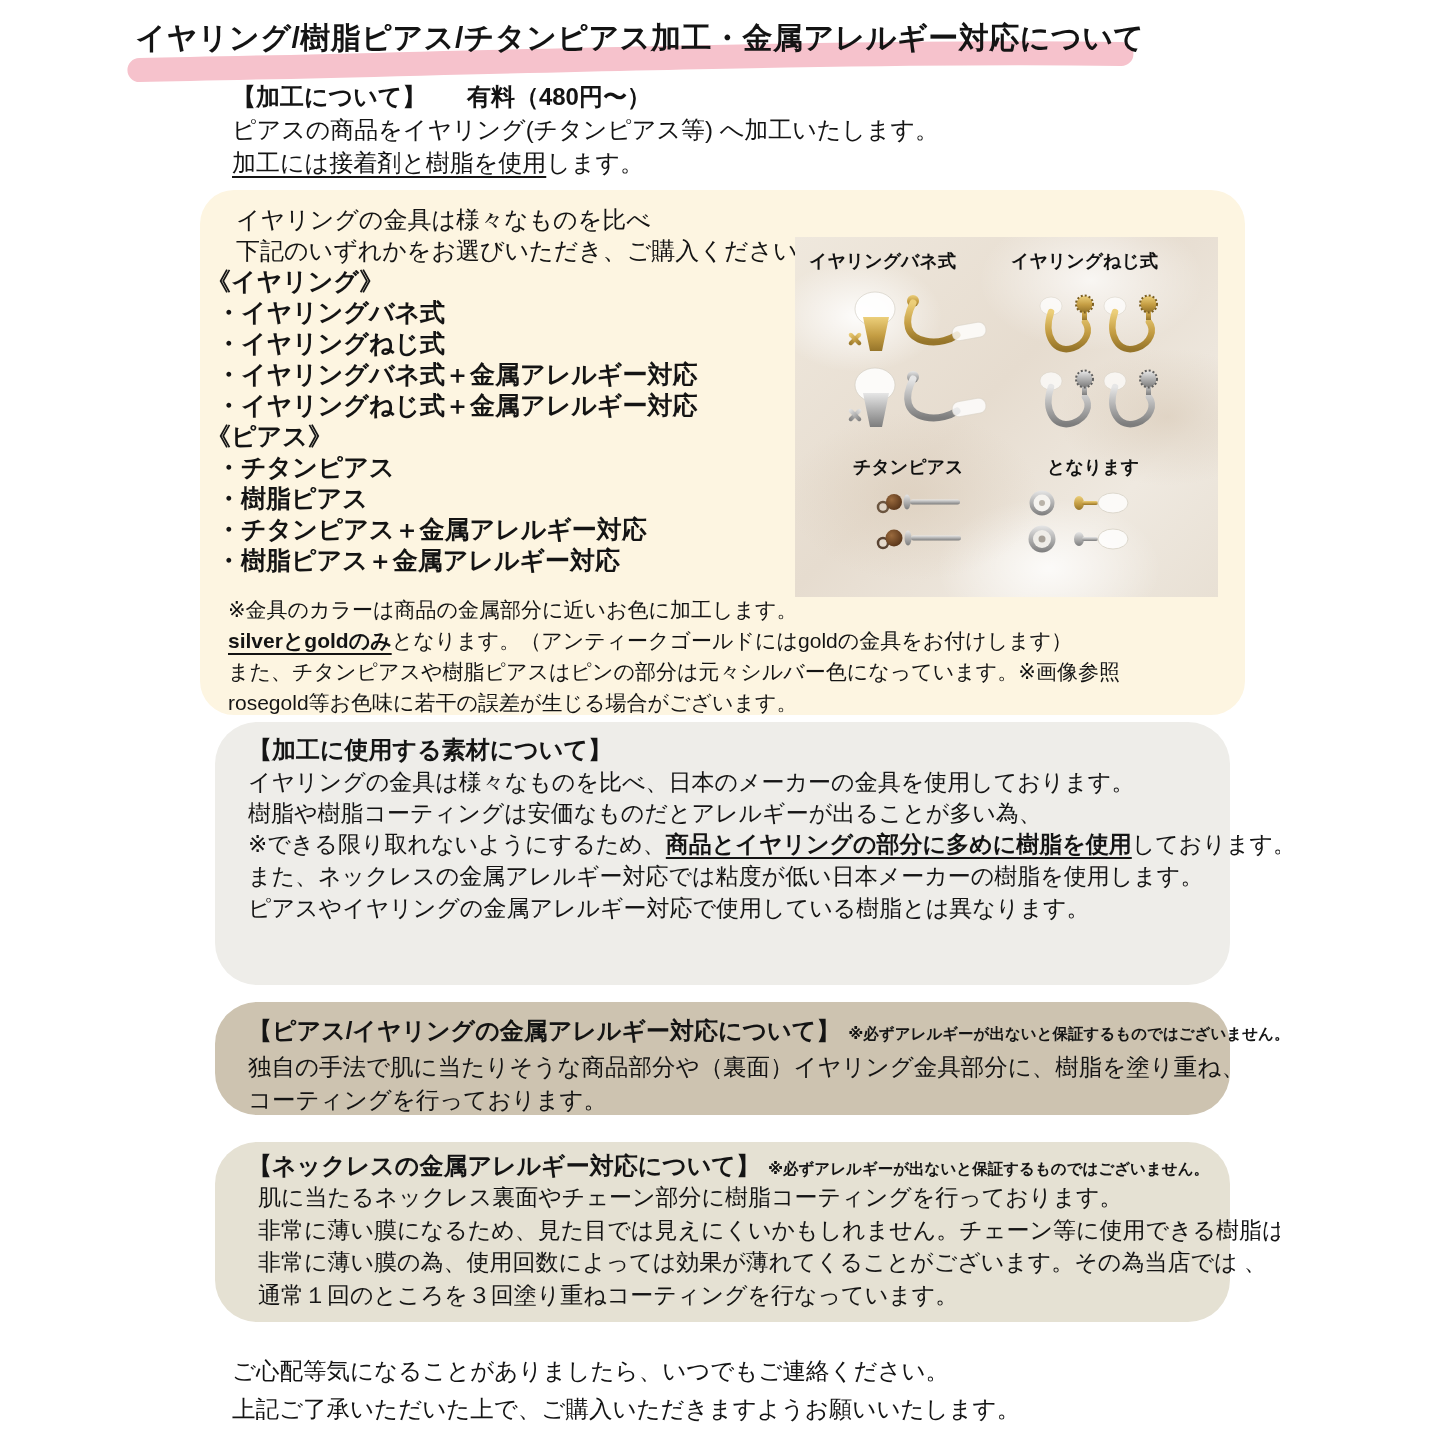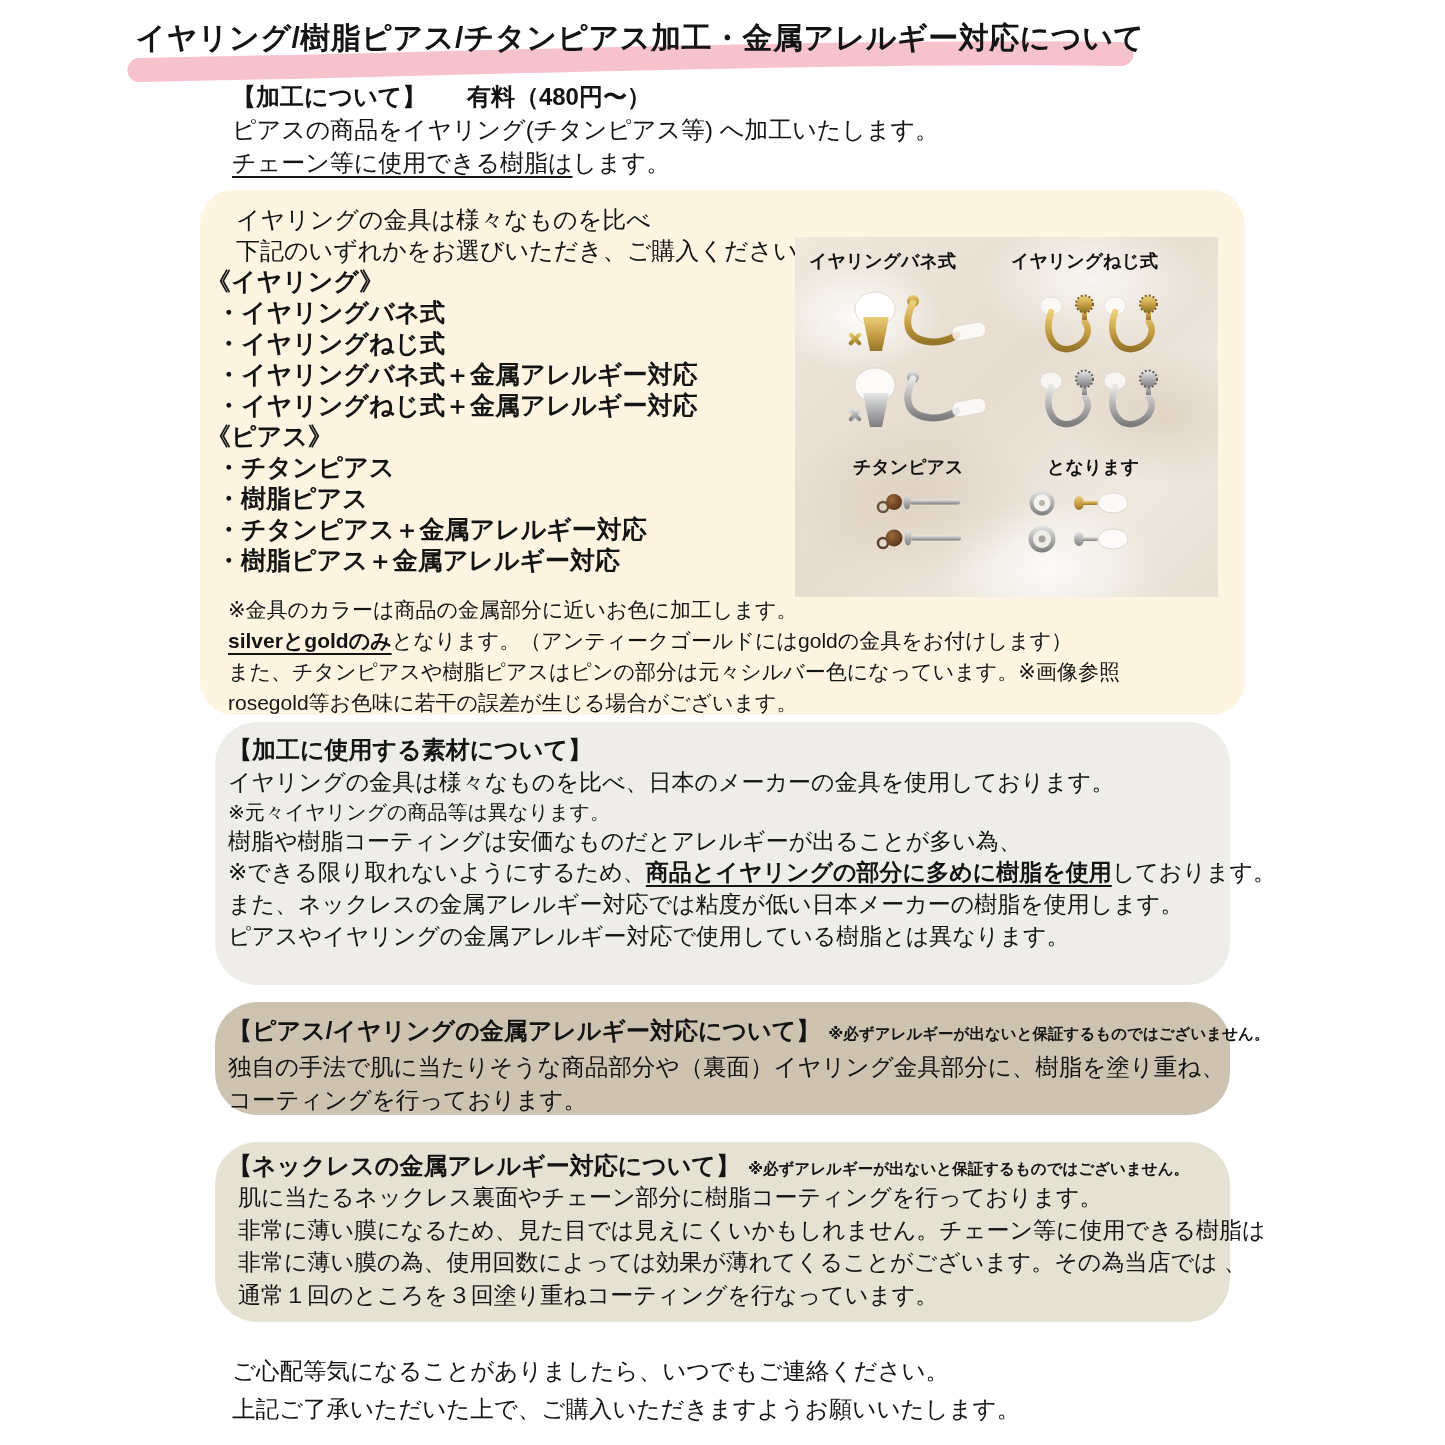--- a/index.html
+++ b/index.html
@@ -43,21 +43,21 @@
   }
   .photo-svg{position:absolute;left:0;top:0;width:423px;height:360px;}
   .plabel{position:absolute;font-size:18px;font-weight:800;white-space:nowrap;color:#111;}
   .pl-spring{left:14px;top:12px;}
   .pl-screw{left:216px;top:12px;}
   .pl-titanium{left:58px;top:218px;}
   .pl-resin{left:252px;top:218px;}
   
   .rbox{position:absolute;left:215px;width:1015px;border-radius:42px;
         font-size:23px;font-weight:500;white-space:nowrap;}
-  .rbox .inner{padding:12px 0 0 13px;}
+  .rbox .inner{padding:12px 0 0 13px;margin-left:20px;}
   .bx-h{font-size:24px;font-weight:800;}
   .disc{font-size:15.5px;font-weight:800;margin-left:8px;}
   
   .box2{top:722px;height:263px;background:#eeede9;line-height:32px;}
   .box2 .small{font-size:20px;line-height:28px;}
   .box2 .l3{line-height:30px;}
   
   .box3{top:1002px;height:113px;background:#cdc3b0;line-height:33px;font-size:23.5px;}
   .box3 .hrow{line-height:34px;}
   
@@ -79,21 +79,21 @@
     <h1 class="title">イヤリング/樹脂ピアス/チタンピアス加工・金属アレルギー対応について</h1>
   </div>
 
   <div class="intro">
     <div>
       <span class="b">【加工について】</span>
       <span class="b price">有料（480円〜）</span>
     </div>
     <div>ピアスの商品をイヤリング(チタンピアス等) へ加工いたします。</div>
     <div>
-      <span class="u">チェーン等に使用できる樹脂は</span><span>します。</span>
+      <span class="u">加工には接着剤と樹脂を使用</span><span>します。</span>
     </div>
   </div>
 
   <div class="box1">
     <div class="b1-list">
       <div class="b1-intro">イヤリングの金具は様々なものを比べ</div>
       <div class="b1-intro">下記のいずれかをお選びいただき、ご購入ください。</div>
       <div class="b1-group">《イヤリング》</div>
       <div class="b1-item">・イヤリングバネ式</div>
       <div class="b1-item">・イヤリングねじ式</div>
@@ -230,21 +230,20 @@
       </div>
       <div>また、チタンピアスや樹脂ピアスはピンの部分は元々シルバー色になっています。※画像参照</div>
       <div>rosegold等お色味に若干の誤差が生じる場合がございます。</div>
     </div>
   </div>
 
   <div class="rbox box2">
     <div class="inner">
       <div class="bx-h">【加工に使用する素材について】</div>
       <div>イヤリングの金具は様々なものを比べ、日本のメーカーの金具を使用しております。</div>
-      <div class="small">※元々イヤリングの商品等は異なります。</div>
       <div class="l3">樹脂や樹脂コーティングは安価なものだとアレルギーが出ることが多い為、</div>
       <div>
         <span>※できる限り取れないようにするため、</span><span class="emph u">商品とイヤリングの部分に多めに樹脂を使用</span><span>しております。</span>
       </div>
       <div>また、ネックレスの金属アレルギー対応では粘度が低い日本メーカーの樹脂を使用します。</div>
       <div>ピアスやイヤリングの金属アレルギー対応で使用している樹脂とは異なります。</div>
     </div>
   </div>
 
   <div class="rbox box3">

